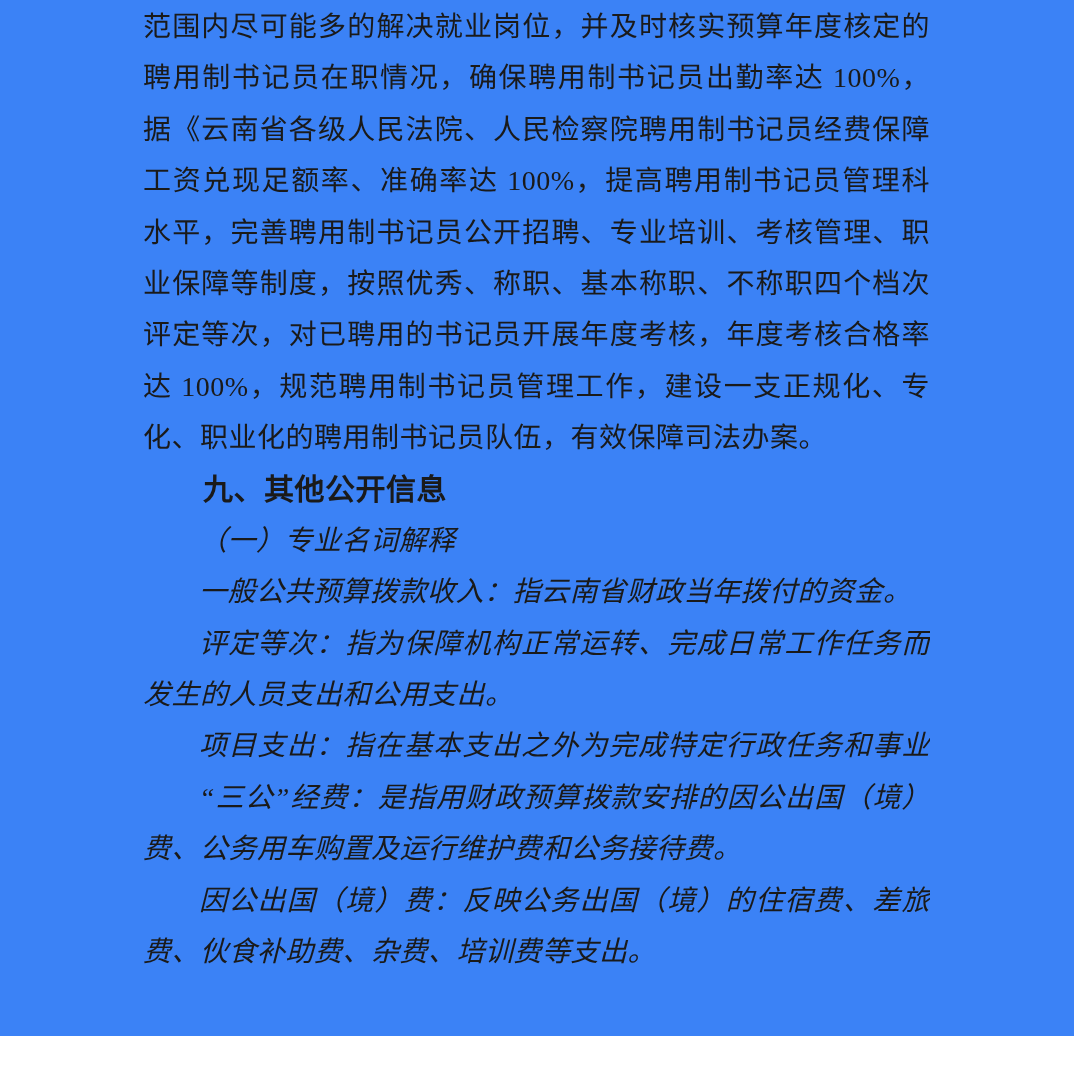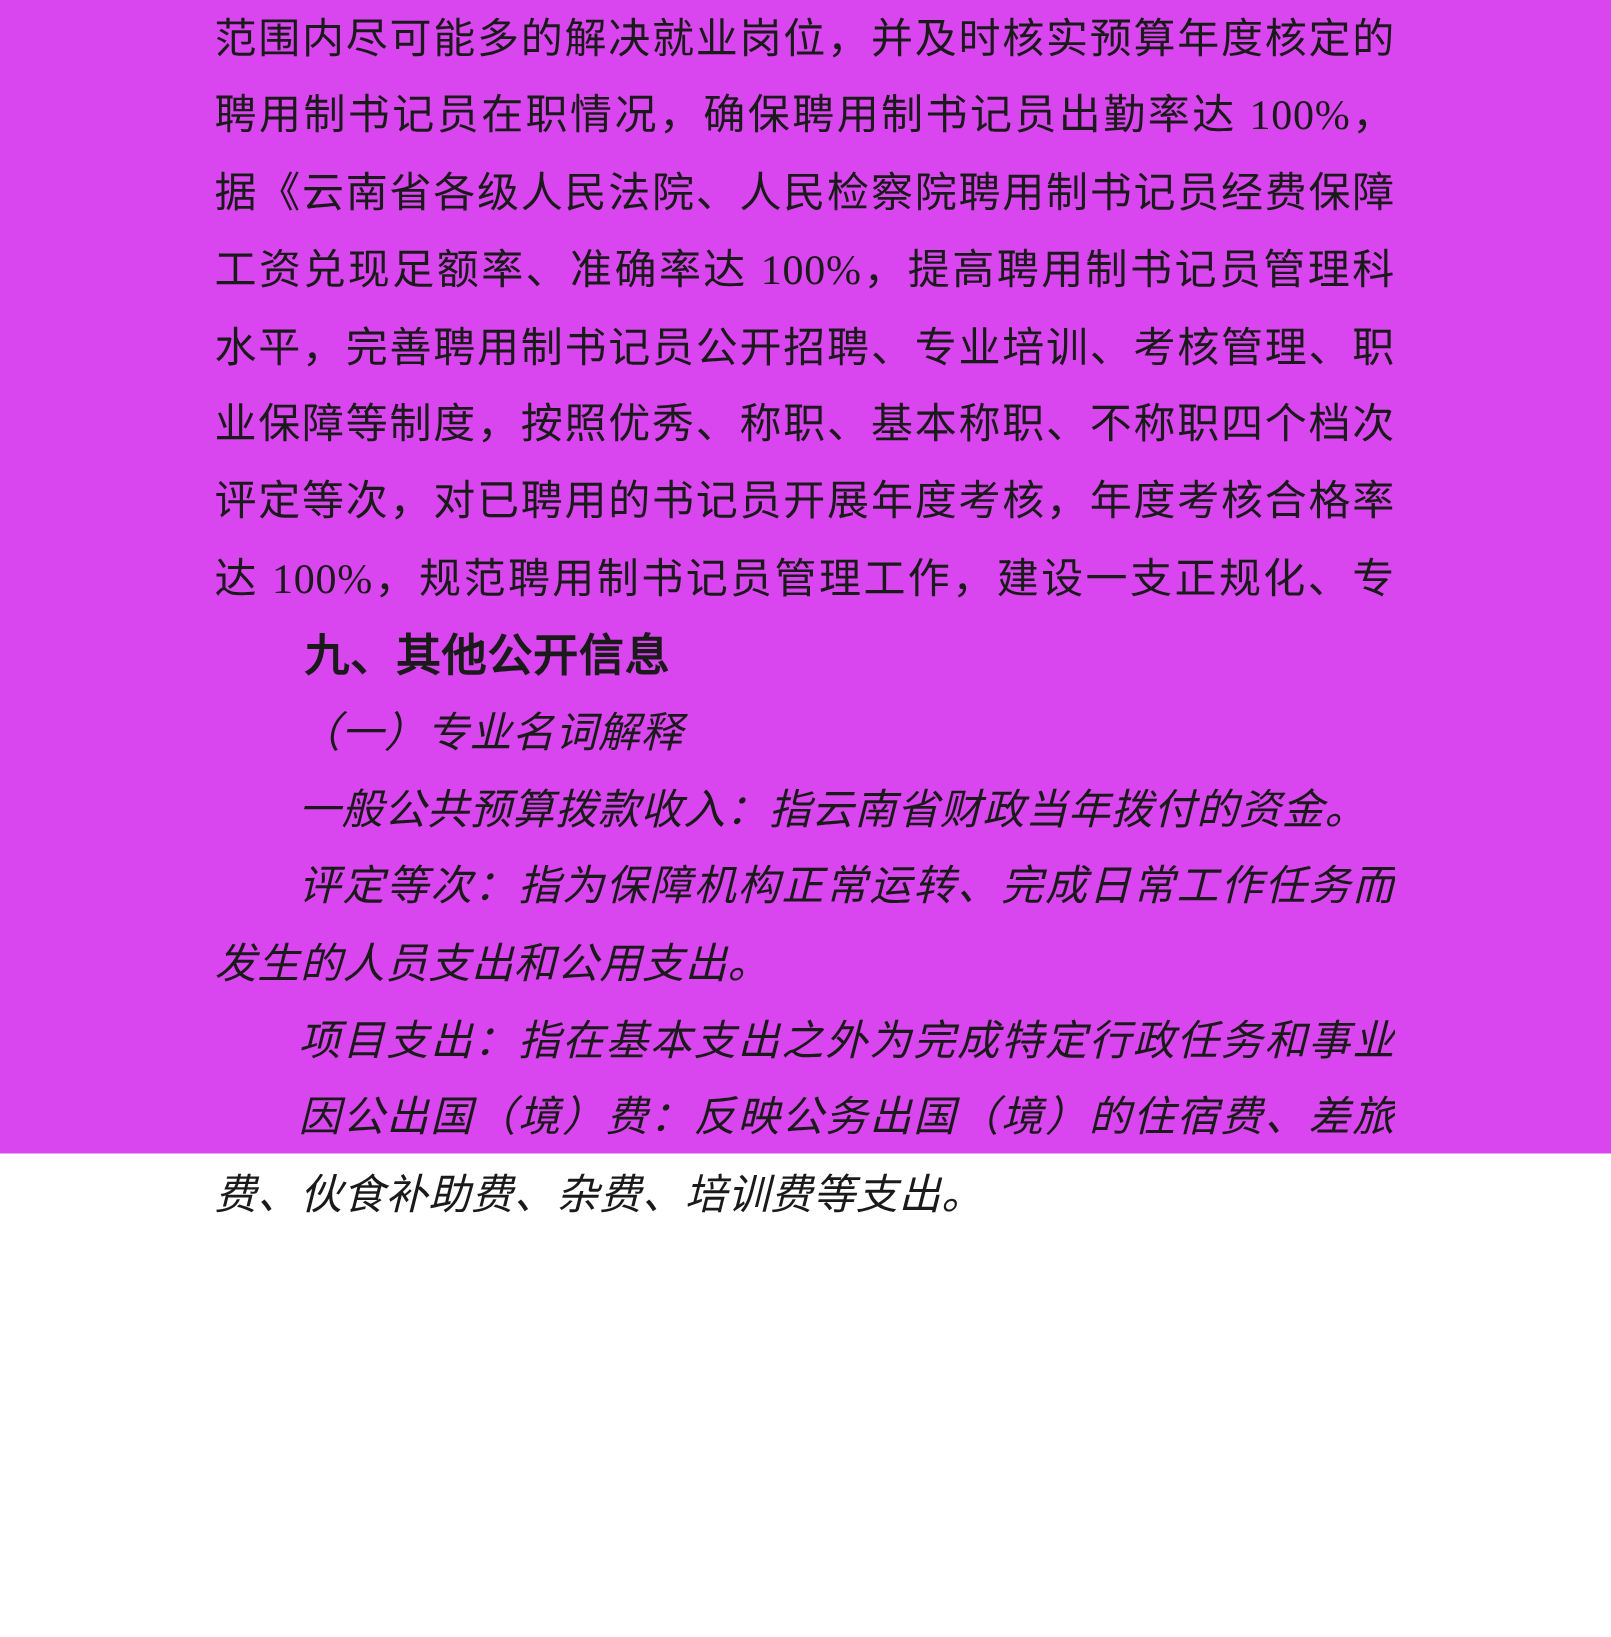--- a/index.html
+++ b/index.html
@@ -9,23 +9,23 @@
   body {
     width: 1074px;
     height: 1091px;
     background: #ffffff;
     color: #1a1a1a;
     overflow: hidden;
   }
   .page {
     box-sizing: border-box;
     width: 1074px;
-    height: 769px;
+    height: 1036px;
     padding: 1px 144px 0 143px;
-    background: #d946ef;
+    background: #3b82f6;
   }
   .block {
     margin: 0;
   }
   .line {
     line-height: 51.4px;
     height: 51.4px;
     overflow: hidden;
     letter-spacing: 0.5px;
   }
@@ -63,35 +63,40 @@
   <div>
       <div class="block">
         <div class="line song fill">范围内尽可能多的解决就业岗位，并及时核实预算年度核定的</div>
         <div class="line song fill">聘用制书记员在职情况，确保聘用制书记员出勤率达 100%，根</div>
         <div class="line song fill">据《云南省各级人民法院、人民检察院聘用制书记员经费保障</div>
         <div class="line song fill">工资兑现足额率、准确率达 100%，提高聘用制书记员管理科学</div>
         <div class="line song fill">水平，完善聘用制书记员公开招聘、专业培训、考核管理、职</div>
         <div class="line song fill">业保障等制度，按照优秀、称职、基本称职、不称职四个档次</div>
         <div class="line song fill">评定等次，对已聘用的书记员开展年度考核，年度考核合格率</div>
         <div class="line song fill">达 100%，规范聘用制书记员管理工作，建设一支正规化、专业</div>
+        <div class="line song">化、职业化的聘用制书记员队伍，有效保障司法办案。</div>
       </div>
       <div class="block">
         <div class="line hei indent">九、其他公开信息</div>
       </div>
       <div class="block">
         <div class="line kai indent">（一）专业名词解释</div>
       </div>
       <div class="block">
         <div class="line kai indent">一般公共预算拨款收入：指云南省财政当年拨付的资金。</div>
       </div>
       <div class="block">
         <div class="line kai indent fill">评定等次：指为保障机构正常运转、完成日常工作任务而</div>
         <div class="line kai">发生的人员支出和公用支出。</div>
       </div>
       <div class="block">
         <div class="line kai indent fill">项目支出：指在基本支出之外为完成特定行政任务和事业</div>
       </div>
       <div class="block">
+        <div class="line kai indent fill">“三公”经费：是指用财政预算拨款安排的因公出国（境）</div>
+        <div class="line kai">费、公务用车购置及运行维护费和公务接待费。</div>
+      </div>
+      <div class="block">
         <div class="line kai indent fill">因公出国（境）费：反映公务出国（境）的住宿费、差旅</div>
         <div class="line kai">费、伙食补助费、杂费、培训费等支出。</div>
       </div>
     </div>
 </div>
 
 </body></html>

